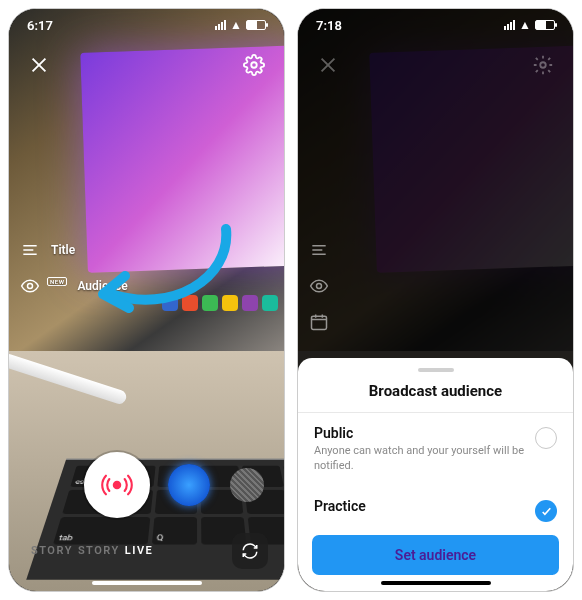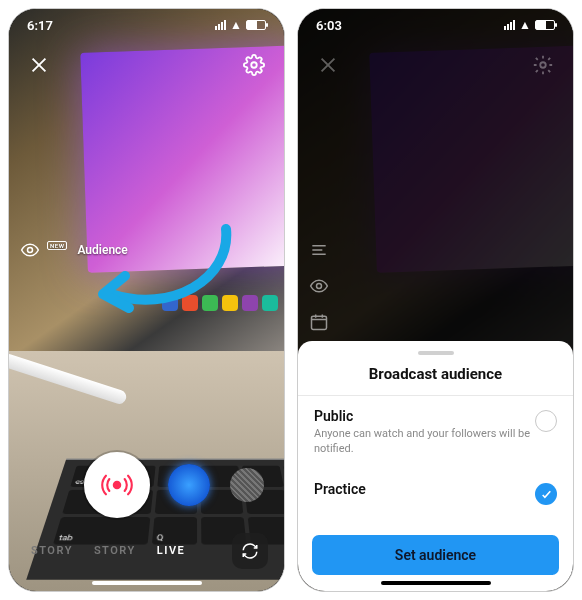--- a/index.html
+++ b/index.html
@@ -148,21 +148,21 @@
   .gallery-thumb {
     width:34px; height:34px; border-radius:50%;
     background: repeating-linear-gradient(45deg,#555 0 2px,#777 2px 4px);
     position:absolute; right:20px;
   }
 
   
   .mode-tabs {
     position:absolute; bottom:26px; left:0; right:0; height:30px;
     display:flex; align-items:center; justify-content:flex-start;
-    gap:21px; padding-left:22px;
+    gap:5px; padding-left:22px;
     font-size:11px; letter-spacing:1.5px; font-weight:600; z-index:20;
   }
   .mode-tabs span { color:#777; }
   .mode-tabs span.active { color:#fff;text-align:right; }
   .switch-cam {
     position:absolute; right:16px; bottom:22px; width:36px; height:36px;
     border-radius:10px; background:rgba(30,30,30,.85);
     display:flex; align-items:center; justify-content:center; z-index:20;
   }
   .switch-cam svg { width:18px; height:18px; stroke:#fff; fill:none; stroke-width:2;}
@@ -195,21 +195,21 @@
   .opt-title { font-size:14px; font-weight:600; color:#111; margin-bottom:3px;}
   .opt-desc { font-size:11px; color:#8a8a8a; line-height:1.35; }
   .radio {
     width:22px; height:22px; border-radius:50%; flex:0 0 22px; margin-top:2px;
     position:relative;
   }
   .radio.unselected { border:1.5px solid #c8c8c8; }
   .radio.selected { background:#2196f3; display:flex; align-items:center; justify-content:center;}
   .radio.selected svg { width:13px; height:13px; stroke:#fff; stroke-width:3; fill:none; }
   .primary-btn {
-    margin:18px 14px 0; background:#2196f3; color:#0f172a;
+    margin:1px 14px 0; background:#2196f3; color:#4c1d95;
     text-align:center; padding:12px 0; border-radius:7px;
     font-size:14px; font-weight:600;
   }
 </style>
 </head>
 <body>
 
 <div class="phone left">
   <div class="camera-bg">
     <div class="screen-glow"></div>
@@ -266,20 +266,28 @@
     </div>
     <div class="icon-btn">
       <svg viewBox="0 0 24 24">
           <circle cx="12" cy="12" r="3"></circle>
           <path d="M19.4 15a1.7 1.7 0 0 0 .34 1.87l.06.06a2 2 0 1 1-2.83 2.83l-.06-.06a1.7 1.7 0 0 0-1.87-.34 1.7 1.7 0 0 0-1 1.56V21a2 2 0 1 1-4 0v-.09a1.7 1.7 0 0 0-1-1.56 1.7 1.7 0 0 0-1.87.34l-.06.06a2 2 0 1 1-2.83-2.83l.06-.06a1.7 1.7 0 0 0 .34-1.87 1.7 1.7 0 0 0-1.56-1H3a2 2 0 1 1 0-4h.09a1.7 1.7 0 0 0 1.56-1 1.7 1.7 0 0 0-.34-1.87l-.06-.06A2 2 0 1 1 7.08 4.25l.06.06a1.7 1.7 0 0 0 1.87.34H9a1.7 1.7 0 0 0 1-1.56V3a2 2 0 1 1 4 0v.09a1.7 1.7 0 0 0 1 1.56 1.7 1.7 0 0 0 1.87-.34l.06-.06a2 2 0 1 1 2.83 2.83l-.06.06a1.7 1.7 0 0 0-.34 1.87V9a1.7 1.7 0 0 0 1.56 1H21a2 2 0 1 1 0 4h-.09a1.7 1.7 0 0 0-1.56 1z"></path>
         </svg>
     </div>
   </div>
 
   <div class="settings-stack">
+    <div class="settings-row">
+      <div class="settings-icon">
+        <svg viewBox="0 0 24 24">
+            <path d="M4 7h16M4 12h12M4 17h16"></path>
+          </svg>
+      </div>
+      <span>Title</span>
+    </div>
     <div class="settings-row">
       <div class="settings-icon">
         <svg viewBox="0 0 24 24">
             <path d="M2 12s3.5-7 10-7 10 7 10 7-3.5 7-10 7S2 12 2 12z"></path>
             <circle cx="12" cy="12" r="3"></circle>
           </svg>
       </div>
       <span class="badge-new">NEW</span>
       <span>Audience</span>
     </div>
@@ -325,21 +333,21 @@
 <div class="phone right">
   <div class="camera-bg">
     <div class="screen-glow"></div>
     <div class="keyboard-area">
         <div class="kbd-inner"></div>
       </div>
   </div>
   <div class="dim"></div>
 
   <div class="statusbar">
-    <span>6:03</span>
+    <span>7:18</span>
     <div class="status-right">
       <div class="sig-bars">
           <span></span>
           <span></span>
           <span></span>
           <span></span>
         </div>
       <span class="wifi">▲</span>
       <div class="battery">
           <div class="fill"></div>
@@ -388,21 +396,21 @@
   </div>
 
   <div class="sheet">
     <div class="grabber"></div>
     <h3>Broadcast audience</h3>
     <div class="divider"></div>
 
     <div class="option">
       <div class="txt">
         <div class="opt-title">Public</div>
-        <div class="opt-desc">Anyone can watch and your followers will be notified.</div>
+        <div class="opt-desc">Anyone can watch and your yourself will be notified.</div>
       </div>
       <div class="radio unselected"></div>
     </div>
 
     <div class="option">
       <div class="txt">
         <div class="opt-title">Practice</div>
       </div>
       <div class="radio selected">
         <svg viewBox="0 0 24 24">

